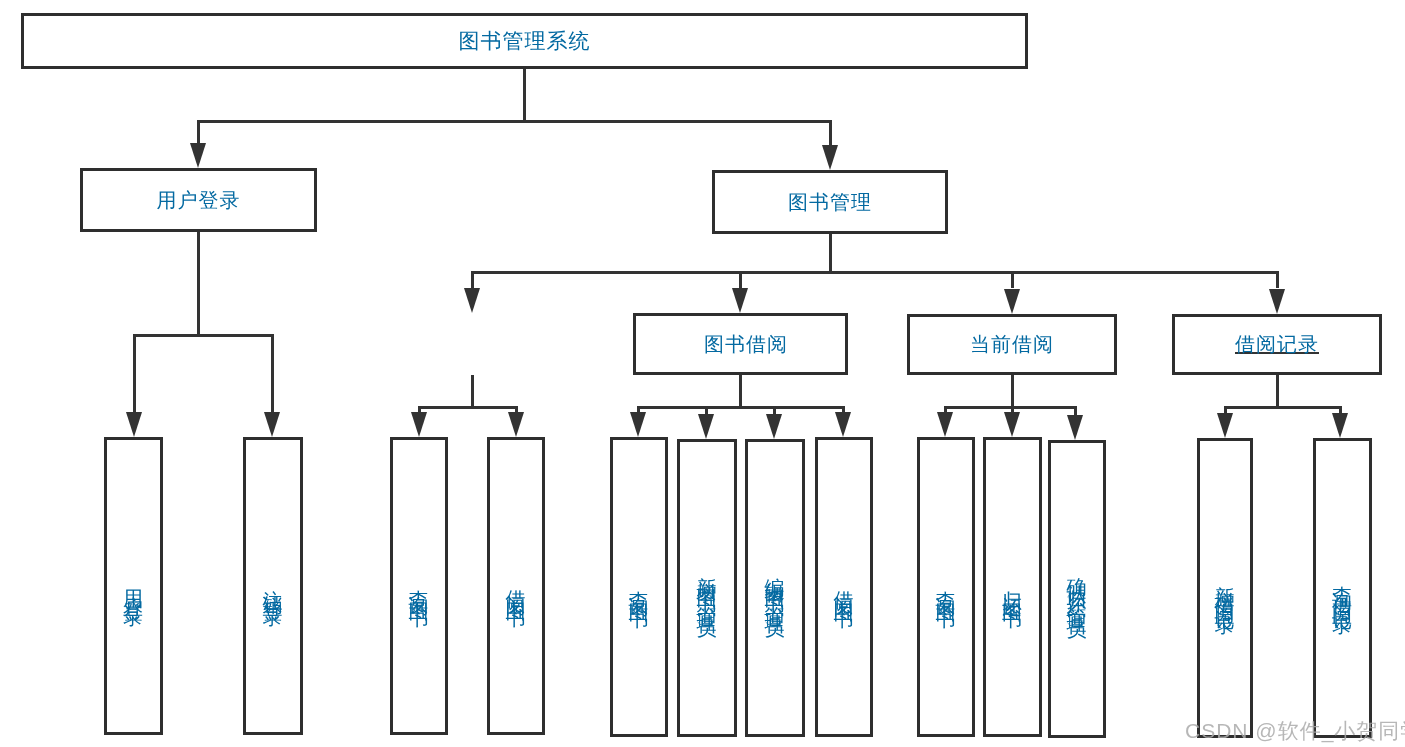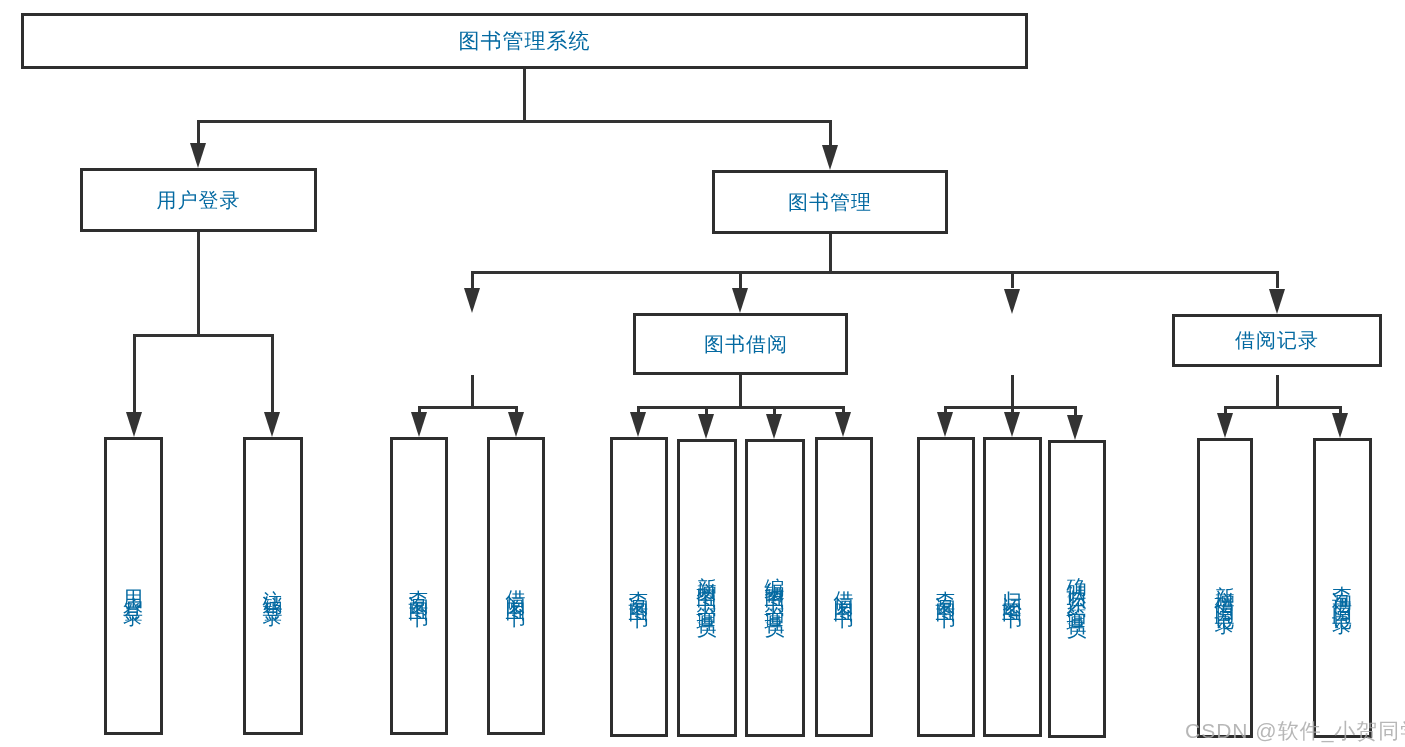--- a/index.html
+++ b/index.html
@@ -95,21 +95,24 @@
   <div class="vl" style="left:739px;top:271px;height:17px;"></div>
   <div class="arr" style="left:732px;top:288px;"></div>
   <div class="vl" style="left:1011px;top:271px;height:17px;"></div>
   <div class="arr" style="left:1004px;top:289px;"></div>
   <div class="vl" style="left:1276px;top:271px;height:17px;"></div>
   <div class="arr" style="left:1269px;top:289px;"></div>
 
   <div class="node" style="left:633px;top:313px;width:215px;height:62px;padding-left:11px;">
     <span class="lbl">图书借阅</span>
   </div>
-  <div class="node" style="left:1172px;top:314px;width:210px;height:53px;">
+  <div class="node" style="left:907px;top:314px;width:210px;height:61px;">
+    <span class="lbl">当前借阅</span>
+  </div>
+  <div class="node" style="left:1172px;top:314px;width:210px;height:61px;text-decoration:underline;">
     <span class="lbl">借阅记录</span>
   </div>
 
   <div class="vl" style="left:471px;top:375px;height:33px;"></div>
   <div class="hl" style="left:418px;top:406px;width:100px;"></div>
   <div class="vl" style="left:418px;top:406px;height:12px;"></div>
   <div class="arr" style="left:411px;top:412px;"></div>
   <div class="vl" style="left:515px;top:406px;height:12px;"></div>
   <div class="arr" style="left:508px;top:412px;"></div>
 

